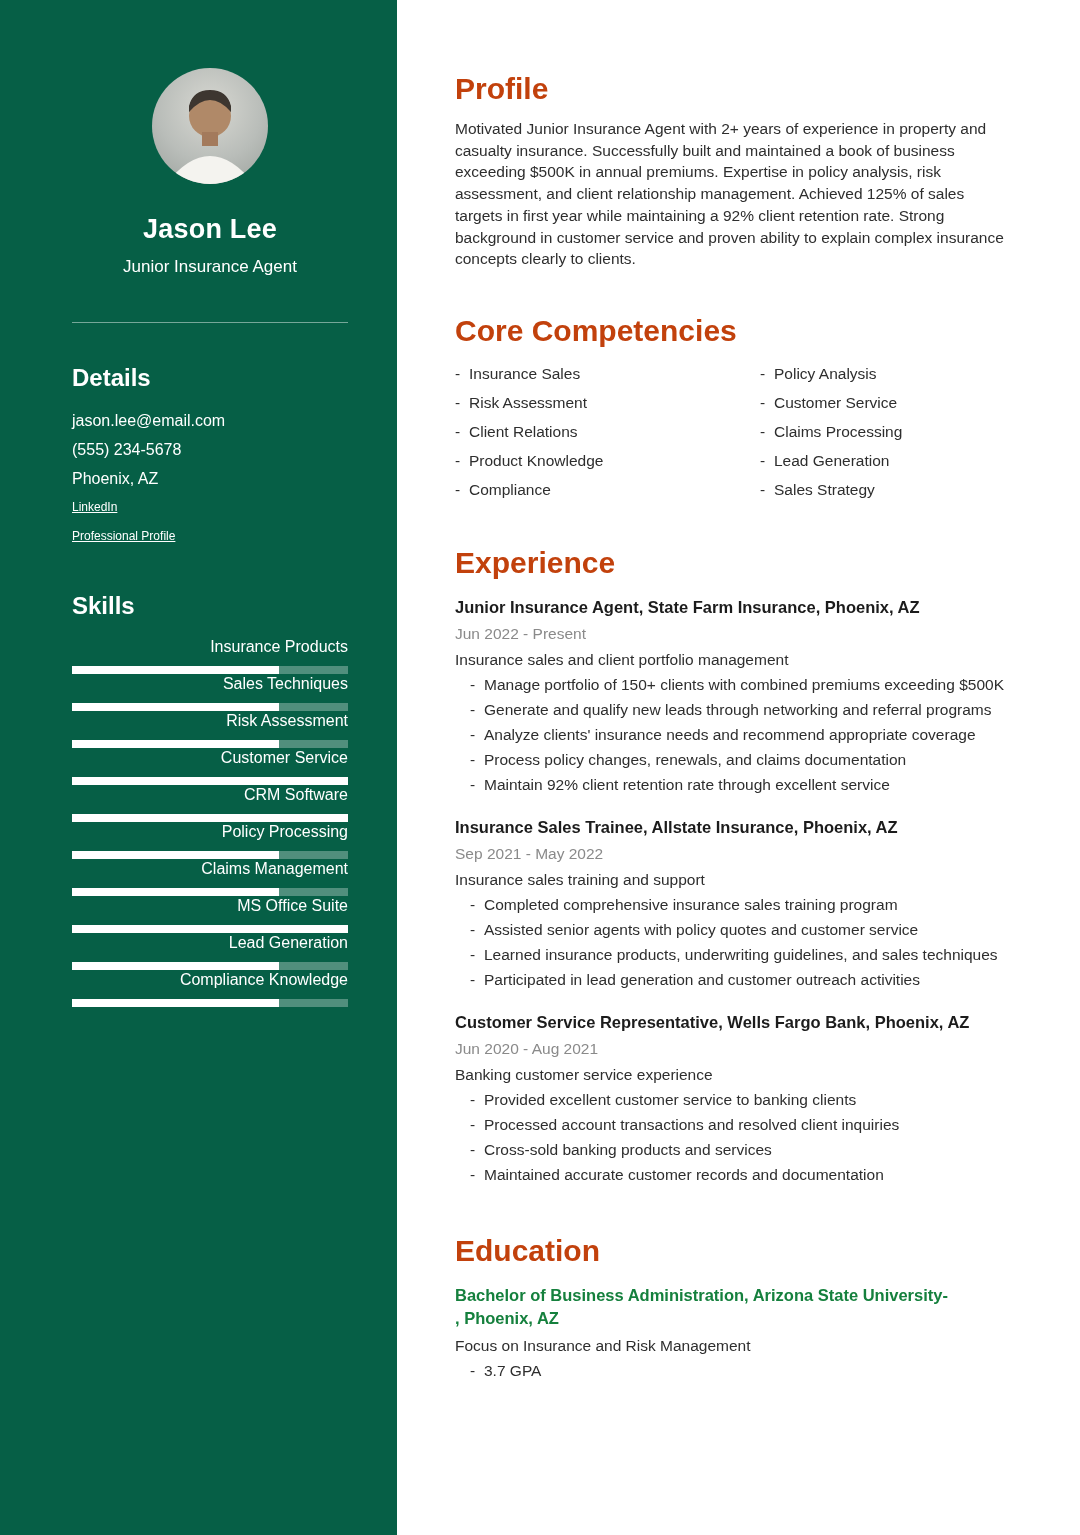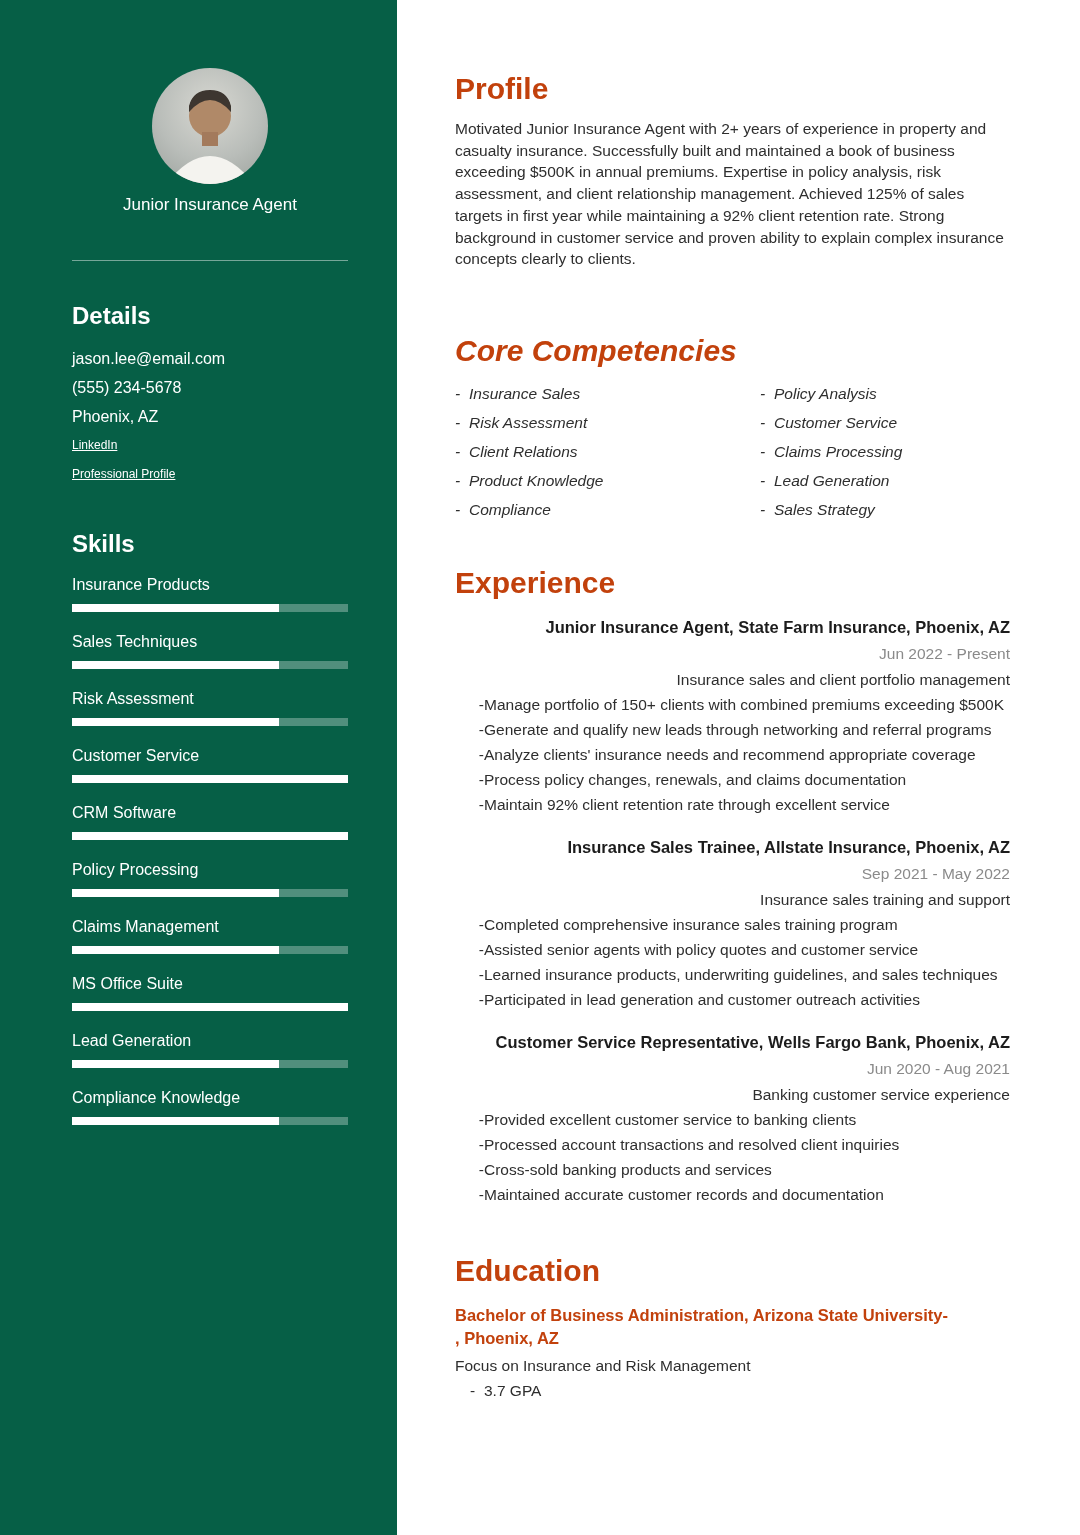--- a/index.html
+++ b/index.html
@@ -30,67 +30,68 @@
   .side-role { font-size: 17px; text-align: center; margin-top: 10px; line-height: 22px; }
   .divider { border: none; border-top: 1px solid rgba(255,255,255,.45); margin: 44px 0 0; }
   .side-heading { font-size: 24px; font-weight: bold; margin: 40px 0 0; line-height: 30px; }
   .contact-list { margin-top: 13px; font-size: 16px; line-height: 29px; }
   .contact-item { line-height: 29px; }
   .contact-link {
     display: block; width: max-content; color: #ffffff;
     text-decoration: underline; line-height: 29px; font-size: 12px; cursor: pointer;
   }
   .skills-list { margin-top: 16px; }
-  .skill { margin-bottom: 20px; }
+  .skill { margin-bottom: 0; text-align: right; }
   .skill-label { font-size: 16px; line-height: 20px; }
   .skill-track { margin-top: 9px; height: 8px; background: rgba(255,255,255,.3); }
   .skill-fill { height: 100%; background: #ffffff; }
 
   
   main { flex: 1; padding: 76px 70px 0 58px; color: #2e2e2e; }
   .main-heading { font-size: 30px; font-weight: bold; color: #c2410c; margin: 0; line-height: 26px; }
   .profile-text { font-size: 15.5px; line-height: 21.7px; margin: 16px 0 8px; }
 
-  .competencies { margin-top: 68px; font-style: italic; }
+  .competencies { margin-top: 48px; }
   .comp-columns { display: flex; margin-top: 15px; }
   .comp-col-left { width: 305px; }
   .comp-col-right { flex: 1; }
   .comp-item { display: flex; font-size: 15.5px; line-height: 29px; }
   .dash { width: 14px; flex: none; }
 
   .experience { margin-top: 46px; }
-  .job { margin-top: 20px; text-align: right; }
+  .job { margin-top: 20px; }
   .job-heading { font-size: 16.5px; font-weight: bold; color: #1c1c1c; margin: 0; line-height: 22px; }
   .job-dates { color: #8a8a8a; font-size: 15.5px; margin-top: 6px; line-height: 20px; }
   .job-summary { font-size: 15.5px; margin-top: 6px; line-height: 20px; }
   .bullets { margin-top: 4px; }
   .bullet { display: flex; font-size: 15.5px; line-height: 22px; margin-top: 3px; padding-left: 15px; }
 
   .education { margin-top: 52px; }
   .degree {
-    white-space: pre-line; font-size: 16.5px; font-weight: bold; color: #c2410c;
+    white-space: pre-line; font-size: 16.5px; font-weight: bold; color: #15803d;
     margin-top: 20px; line-height: 23px;
   }
 </style>
 </head>
 <body>
 
 <div class="page">
 
   <aside class="sidebar">
     <div class="avatar">
       <svg viewBox="0 0 116 116" aria-hidden="true">
         <path d="M37 44 q21 -28 42 0 q0 -20 -21 -20 q-21 0 -21 20 Z" fill="#3d3630"></path>
         <circle cx="58" cy="48" r="21" fill="#b08968"></circle>
         <path d="M37 44 q21 -24 42 0 l0 -6 q-4 -16 -21 -16 q-17 0 -21 16 Z" fill="#3d3630"></path>
         <rect x="50" y="64" width="16" height="14" fill="#a37a5c"></rect>
         <path d="M14 116 q44 -56 88 0 Z" fill="#f4f3ef"></path>
       </svg>
     </div>
 
+    <h1 class="side-name">Jason Lee</h1>
     <div class="side-role">Junior Insurance Agent</div>
 
     <hr class="divider">
 
     <h2 class="side-heading">Details</h2>
     <div class="contact-list">
 
         <div class="contact-item">jason.lee@email.com</div>
 
         <div class="contact-item">(555) 234-5678</div>

